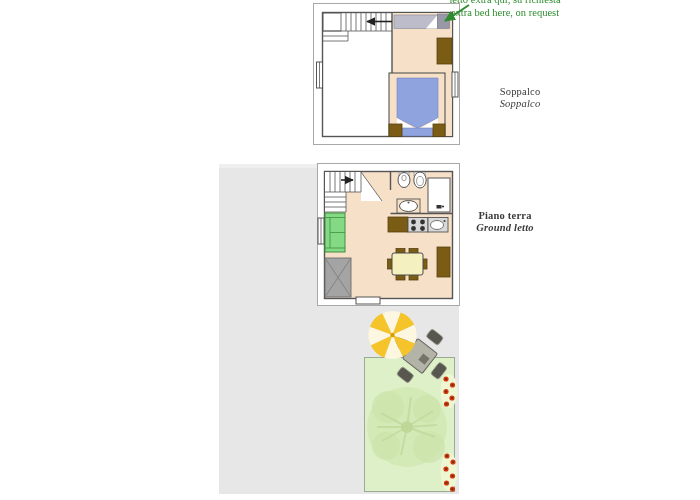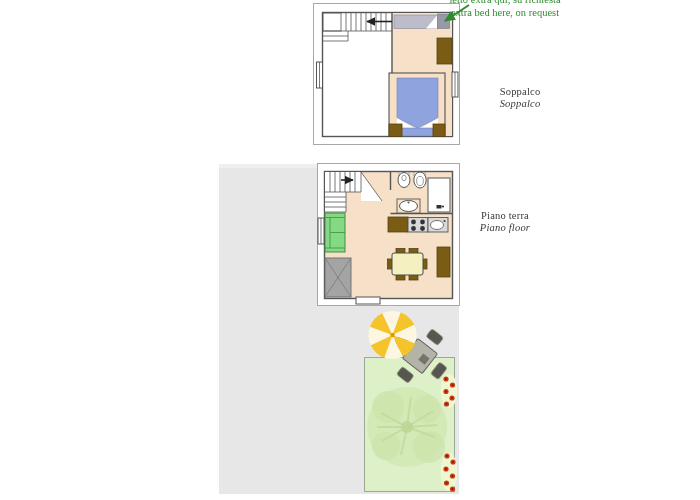--- a/index.html
+++ b/index.html
@@ -264,18 +264,18 @@
 <div class="ann">
   <div>letto extra qui, su richiesta</div>
   <div>extra bed here, on request</div>
 </div>
 
 <div class="lbl" style="left:465px;top:51px;width:110px;margin-top:35px;">
   <div>Soppalco</div>
   <div class="it">Soppalco</div>
 </div>
 
-<div class="lbl" style="left:452px;top:210px;width:106px;">
+<div class="lbl" style="left:452px;top:210px;width:106px;font-weight:bold;">
   <div>Piano terra</div>
-  <div class="it">Piano floor</div>
+  <div class="it">Ground letto</div>
 </div>
 
 </div>
 
 </body></html>

